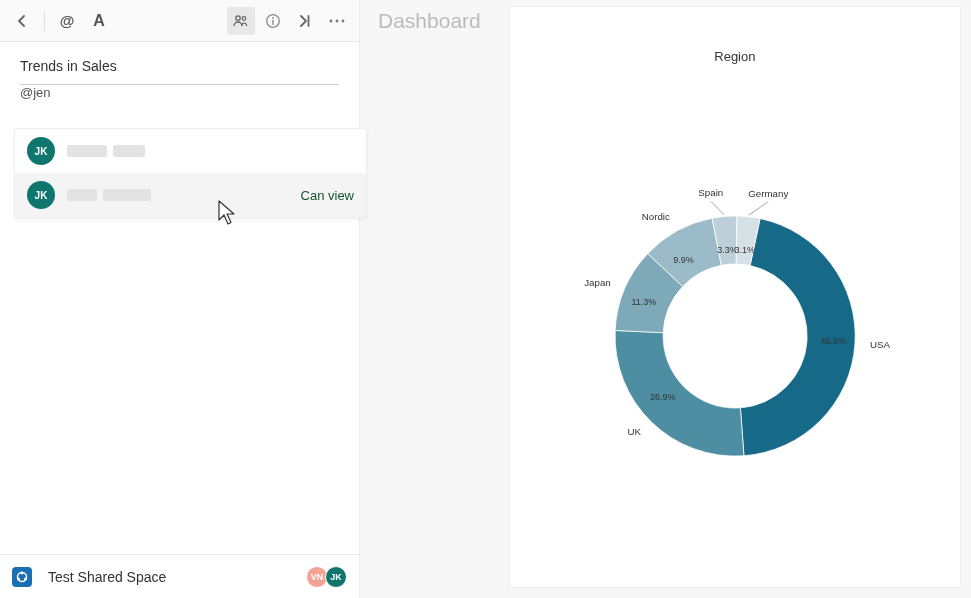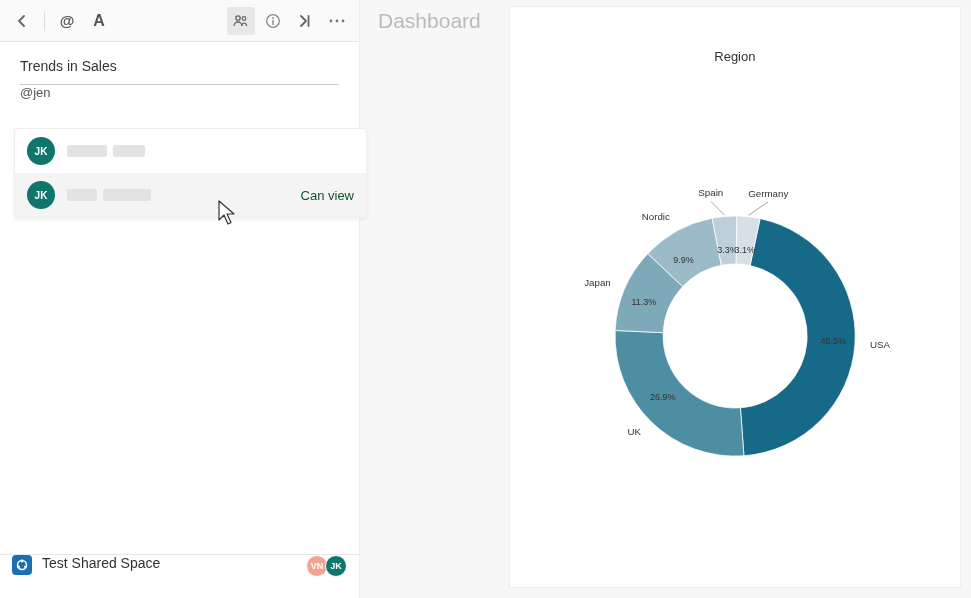--- a/index.html
+++ b/index.html
@@ -20,21 +20,21 @@
   .suggestions { position: absolute; top: 128px; left: 14px; right: -8px; background: #fff; border: 1px solid #eee; border-radius: 2px; box-shadow: 0 2px 4px rgba(0,0,0,0.05); z-index: 10; }
   .sugg-item { height: 44px; display: flex; align-items: center; padding: 0 12px; gap: 12px; font-size: 13px; color: #666; }
   .sugg-item.hover { background: #f4f4f4; }
   .avatar { width: 28px; height: 28px; border-radius: 50%; display: flex; align-items: center; justify-content: center; font-size: 10px; font-weight: bold; color: #fff; flex-shrink:0; }
   .avatar.jk { background: #0f766e; }
   .avatar.vn { background: #f4a393; }
   .sugg-blur { display:flex; gap:6px; }
   .blur-box { height:12px; background:#e3e3e3; border-radius:2px; }
   .sugg-right { margin-left: auto; color: #14532d; font-size: 13px; }
   .cursor-img { position:absolute; left:218px; top:200px; z-index:20; pointer-events:none; }
-  .footer { margin-top: auto; height: 44px; border-top: 1px solid #e6e6e6; display: flex; padding: 0 12px; gap: 10px; font-size: 14px; color: #333; }
+  .footer { margin-top: auto; height: 44px; border-top: 1px solid #e6e6e6; display: flex; align-items: center; padding: 0 12px; gap: 16px; font-size: 14px; color: #333; }
   .footer .space-icon { width: 20px; height:20px; border-radius:4px; background:#1a6fb3; display:flex; align-items:center; justify-content:center; color:#fff; }
   .footer .avatars { margin-left: auto; display:flex; }
   .footer .avatar.small { width:22px; height:22px; font-size:9px; margin-left:-3px; border:1px solid #fff; }
   .right-area { flex:1; background:#f7f7f7; display:flex; flex-direction:row; }
   .dash-header { height:42px; display:flex; align-items:center; padding:0 18px; font-size:21px; color:#bbb; }
   .dash-content { flex:1; margin: 6px 10px 10px 10px; background:#fff; border:1px solid #eee; position:relative; padding:16px; }
   .chart-title { font-size:15px; font-weight:bold; color:#333; margin-bottom:4px; }
   .legend-title { position:absolute; top:42px; left:50%; transform:translateX(-50%); font-size:13px; color:#333; text-align:center; }
   .chart-holder { position:absolute; top:58px; left:0; right:0; bottom:10px; }
   svg.donut { width:100%; height:100%; }

